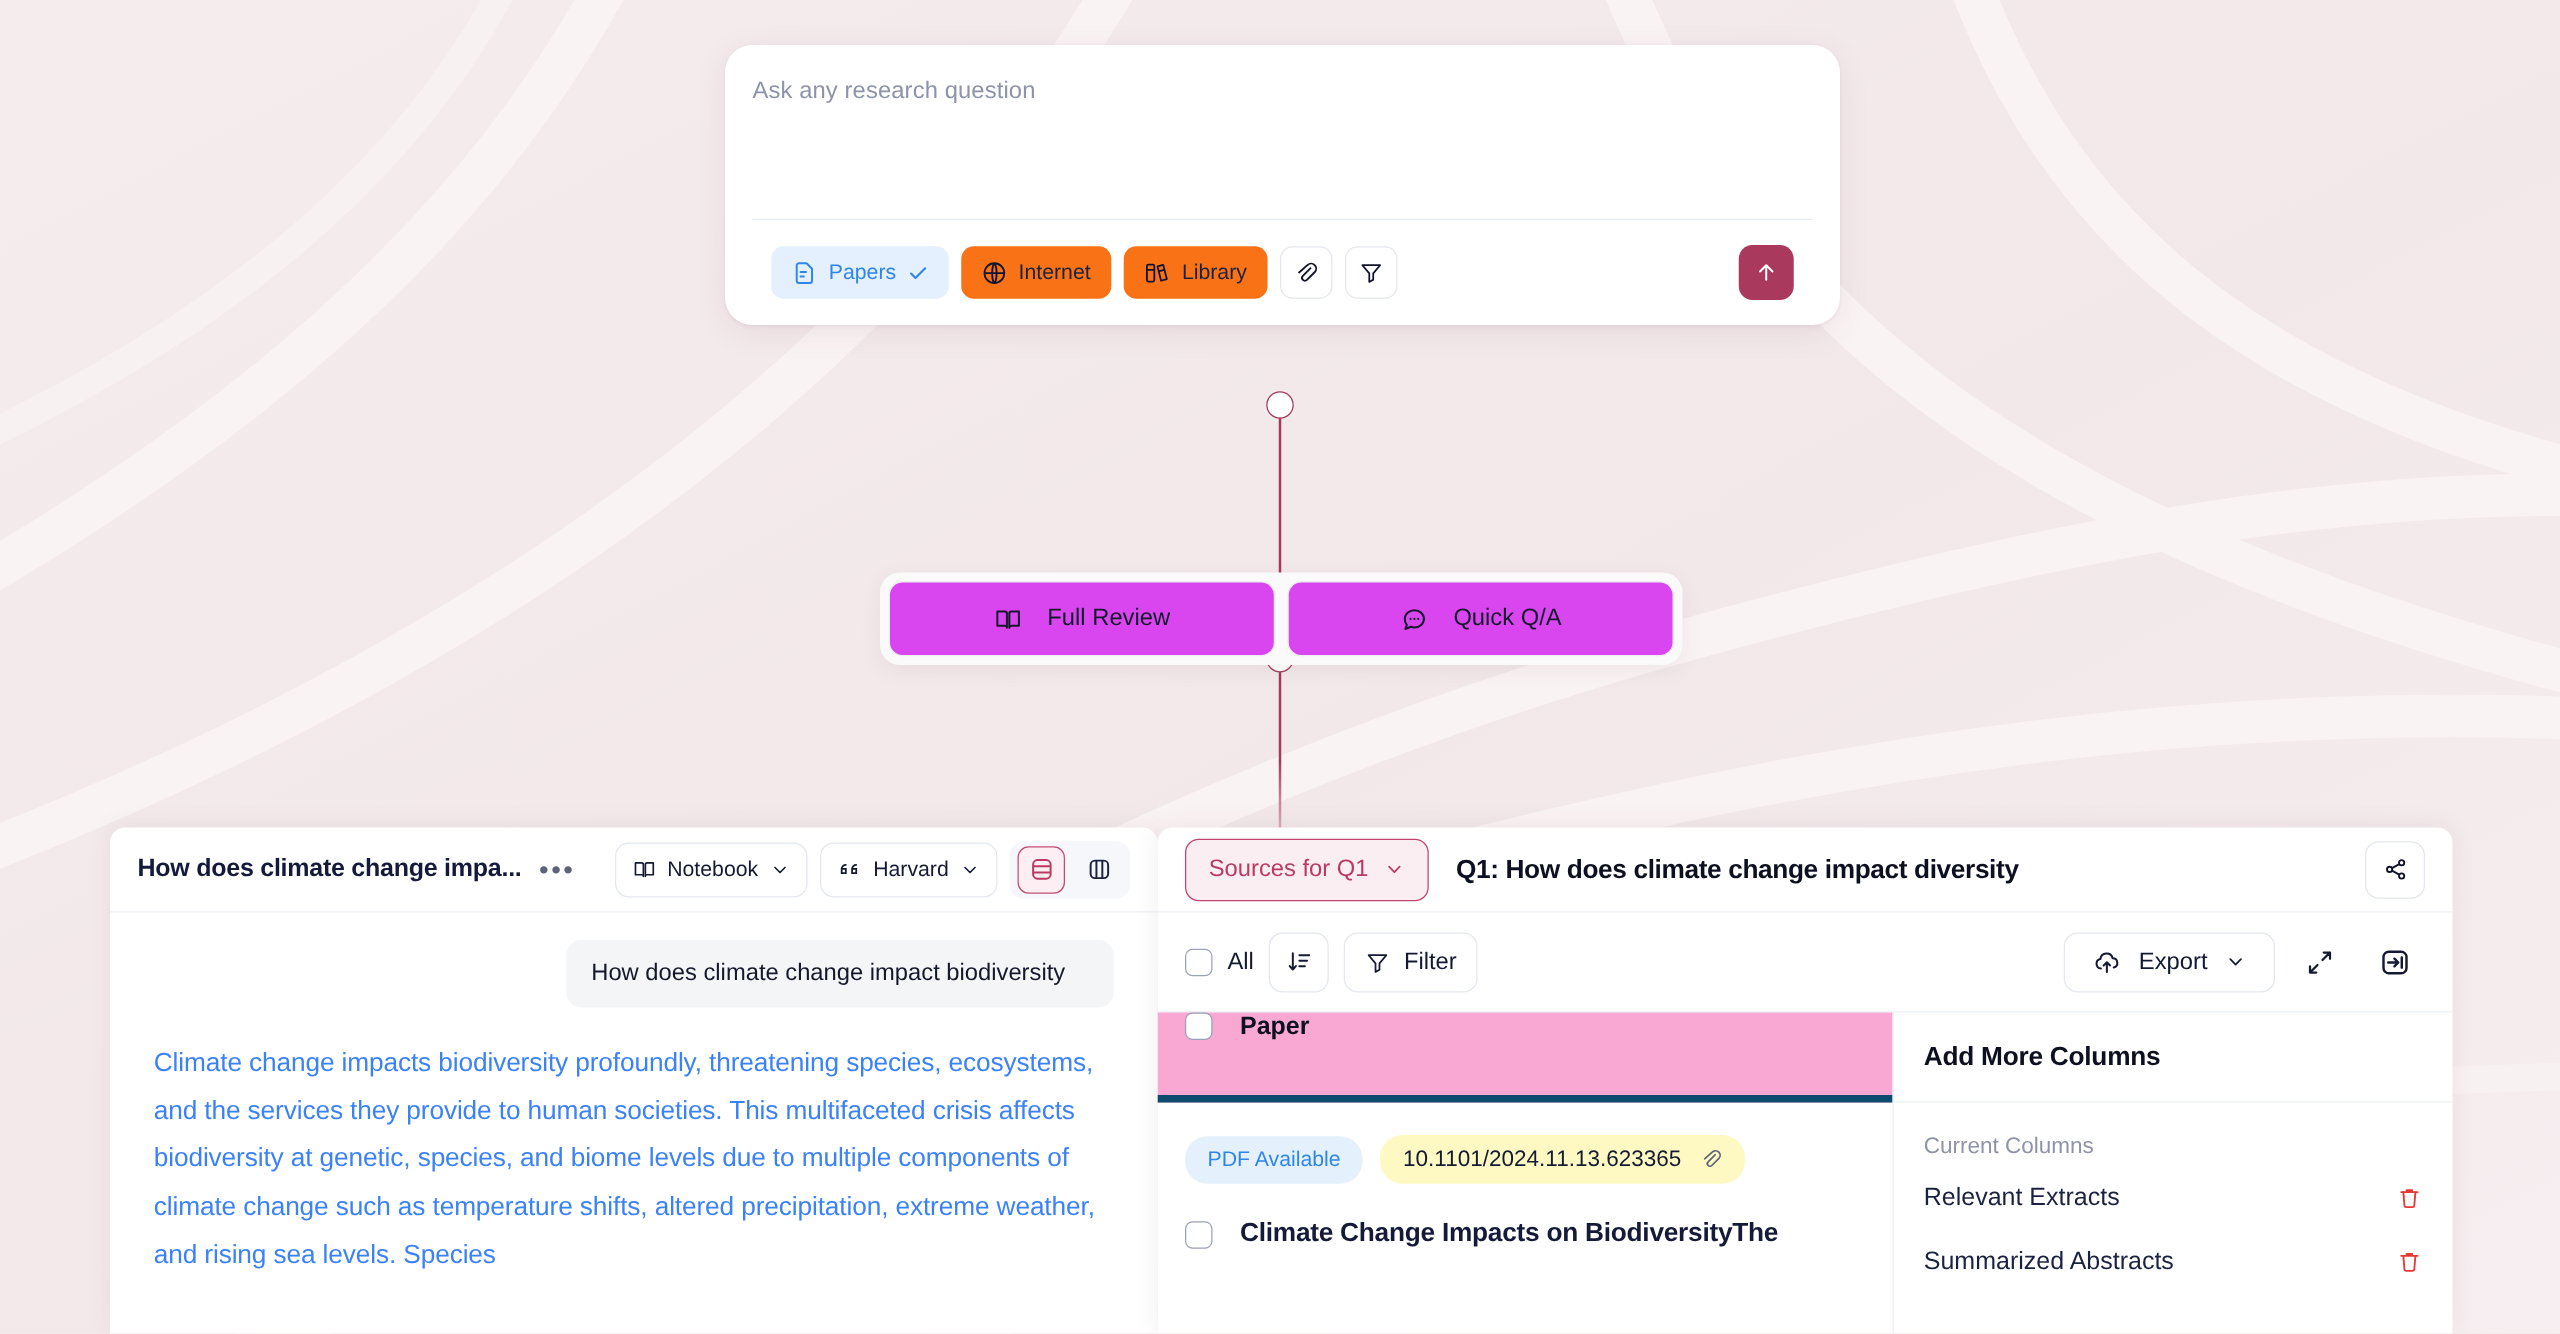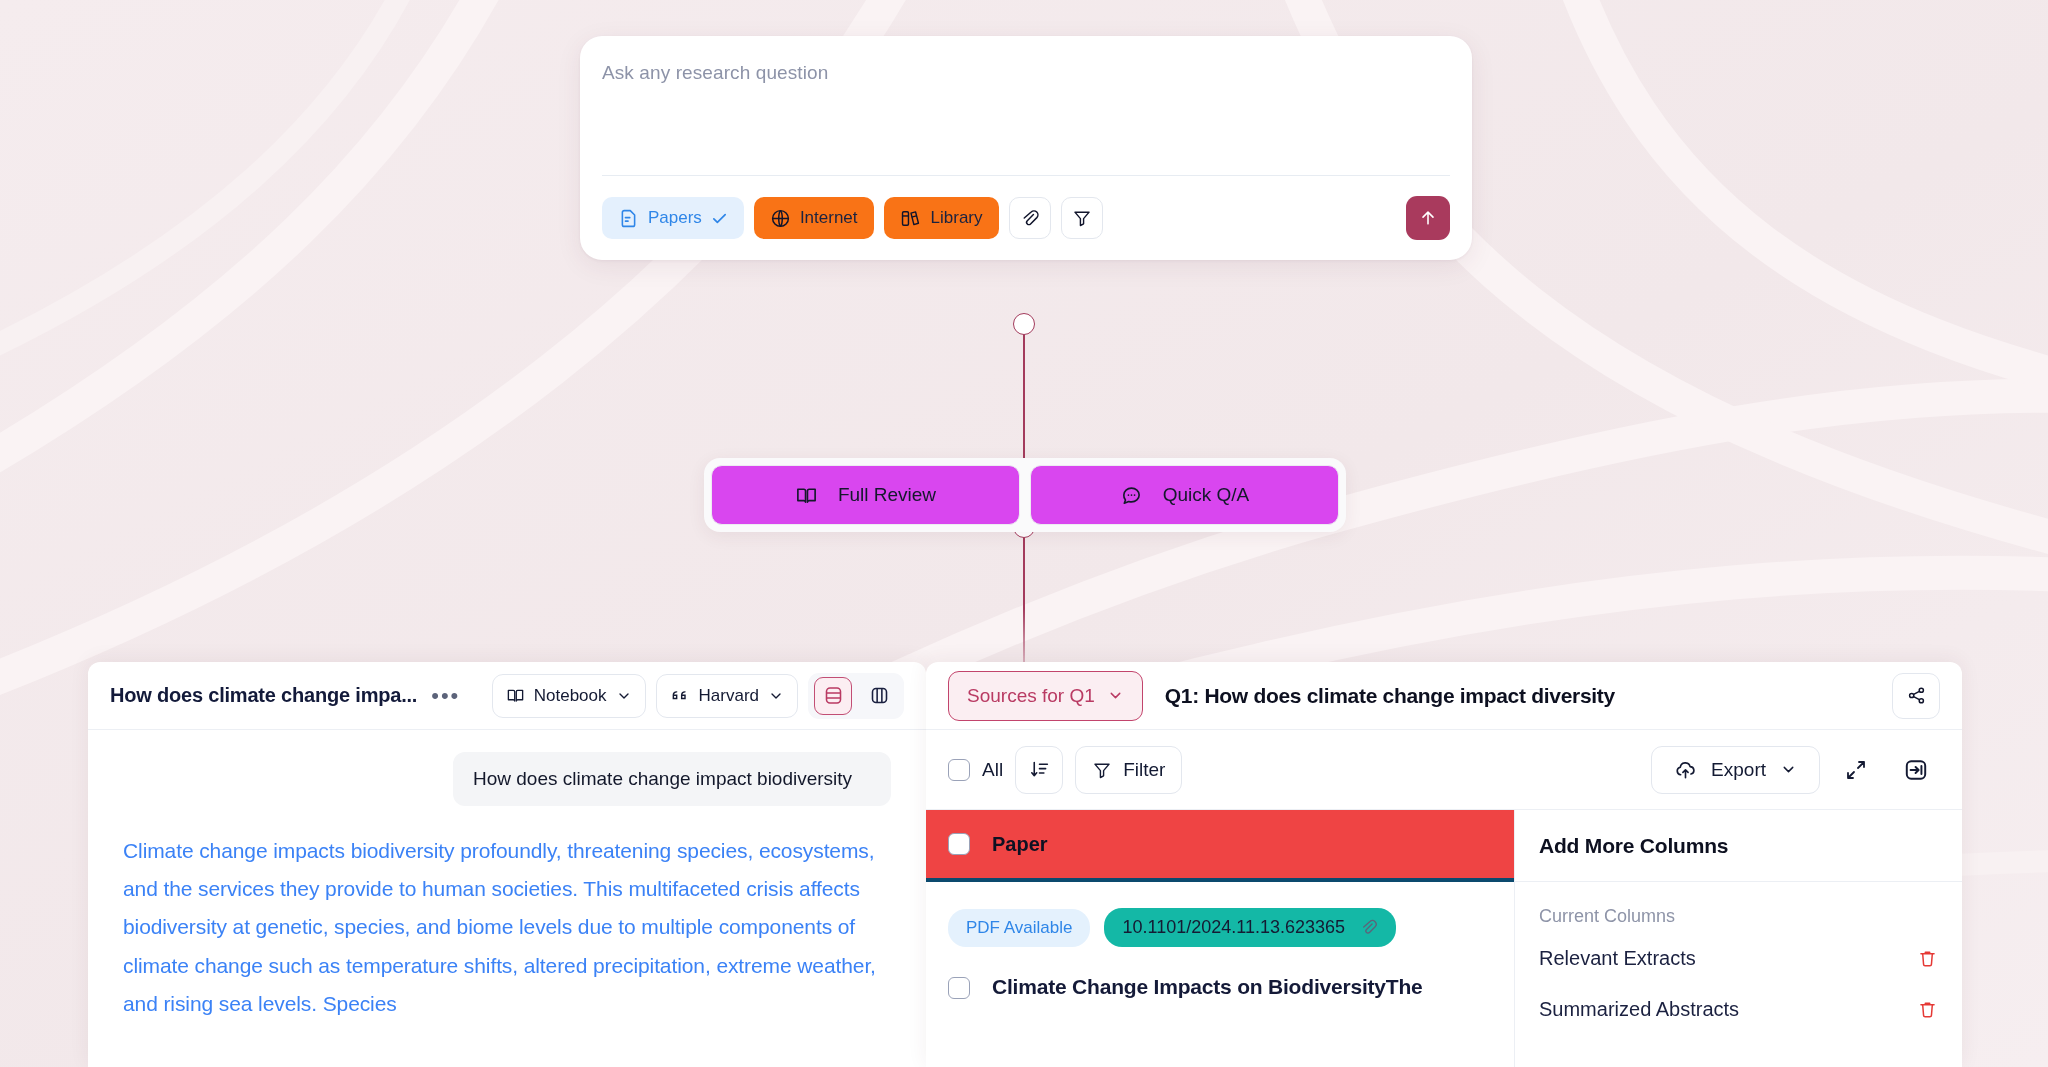--- a/index.html
+++ b/index.html
@@ -28,21 +28,21 @@
     position: absolute; left: 580px; top: 36px; width: 892px; height: 224px;
     background: #fff; border-radius: 22px;
     box-shadow: 0 6px 26px rgba(90,40,60,.08), 0 1px 3px rgba(90,40,60,.06);
     display: flex; flex-direction: column;
   }
   .search-placeholder {
     margin: 26px 0 0 22px; font-size: 19px; color: #8d93a8; letter-spacing: .1px;
   }
   .search-divider { margin-top: auto; height: 1px; background: #e7ecf2; margin-left: 22px; margin-right: 22px; }
   .search-toolbar {
-    height: 84px; display: flex; align-items: center; padding: 0 22px; gap: 10px; text-align: center;
+    height: 84px; display: flex; align-items: center; padding: 0 37px; gap: 10px; text-align: center;
   }
   .chip {
     display: inline-flex; align-items: center; gap: 9px;
     height: 42px; padding: 0 16px; border-radius: 10px;
     font-size: 17px; color: #1b2340; background: #f97316; cursor: pointer;
     white-space: nowrap;
   }
   .chip.active { background: #e4f0fd; color: #2f86e8; }
   .chip.active svg { stroke: #2f86e8; }
   .icon-btn {
@@ -123,26 +123,26 @@
     height: 48px; padding: 0 16px; border: 1px solid #e3e7ee; border-radius: 11px; background: #fff;
     display: inline-flex; align-items: center; gap: 11px; font-size: 19px; color: #131a33; cursor: pointer;
   }
   .tool-btn.square { width: 48px; padding: 0; justify-content: center; }
   .tool-btn.plain { border: none; background: transparent; }
   .rp-tools .spacer { margin-left: auto; }
 
   
   .rp-table { display: flex; height: 100%; }
   .rp-col-main { flex: 1; min-width: 0; }
-  .th-row { height: 72px; background: #ef4444; display: flex; align-items: center; padding: 0 22px; gap: 22px; border-bottom: 4px solid #0c4a6e; }
+  .th-row { height: 72px; background: #f9a8d4; display: flex; padding: 0 22px; gap: 22px; border-bottom: 6px solid #0c4a6e; }
   .th-label { font-size: 20px; font-weight: 700; color: #0e1122; }
   .row-cell { padding: 26px 22px 0 22px; }
   .meta-row { display: flex; align-items: center; gap: 14px; }
   .badge-pdf { background: #e4f1fd; color: #2f86e8; font-size: 17px; padding: 9px 18px; border-radius: 18px; }
-  .badge-doi { background: #14b8a6; color: #151b33; font-size: 18px; padding: 9px 18px; border-radius: 18px; display: inline-flex; align-items: center; gap: 14px; }
+  .badge-doi { background: #fef9c3; color: #151b33; font-size: 18px; padding: 9px 18px; border-radius: 18px; display: inline-flex; align-items: center; gap: 14px; }
   .paper-row { display: flex; align-items: flex-start; gap: 22px; margin-top: 26px; }
   .paper-title { font-size: 21px; font-weight: 700; color: #141a38; letter-spacing: -.2px; line-height: 1.3; }
 
   
   .rp-col-side { width: 448px; border-left: 1px solid #eceff4; display: flex; flex-direction: column; }
   .side-head { height: 72px; display: flex; align-items: center; padding: 0 24px; border-bottom: 1px solid #eceff4; }
   .side-title { font-size: 21px; font-weight: 700; color: #0d1020; letter-spacing: -.2px; }
   .side-sub { padding: 24px 24px 6px 24px; font-size: 18px; color: #8e94a8; }
   .side-item { display: flex; align-items: center; padding: 14px 24px; cursor: pointer; }
   .side-item-label { font-size: 20px; color: #1b2140; }

